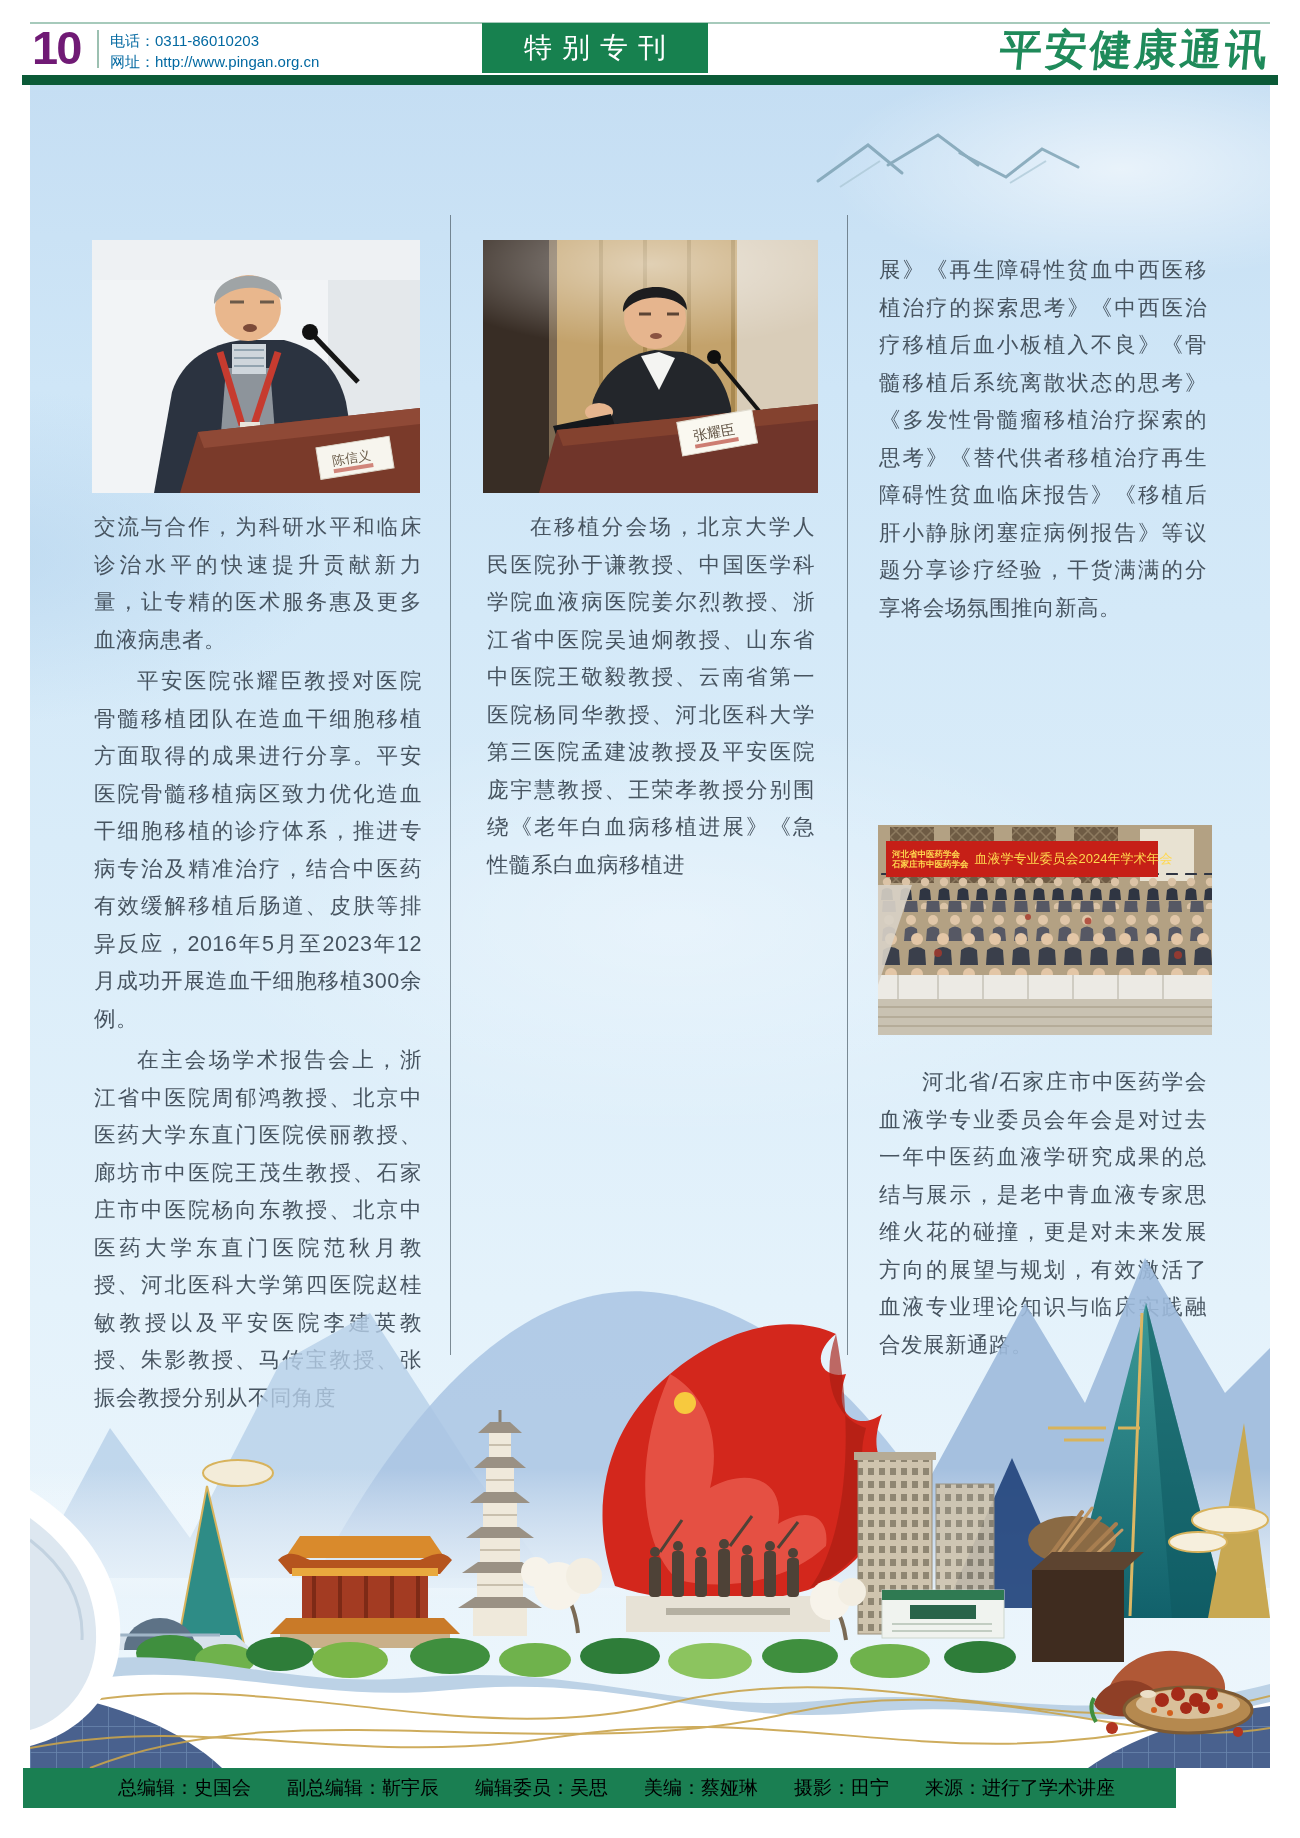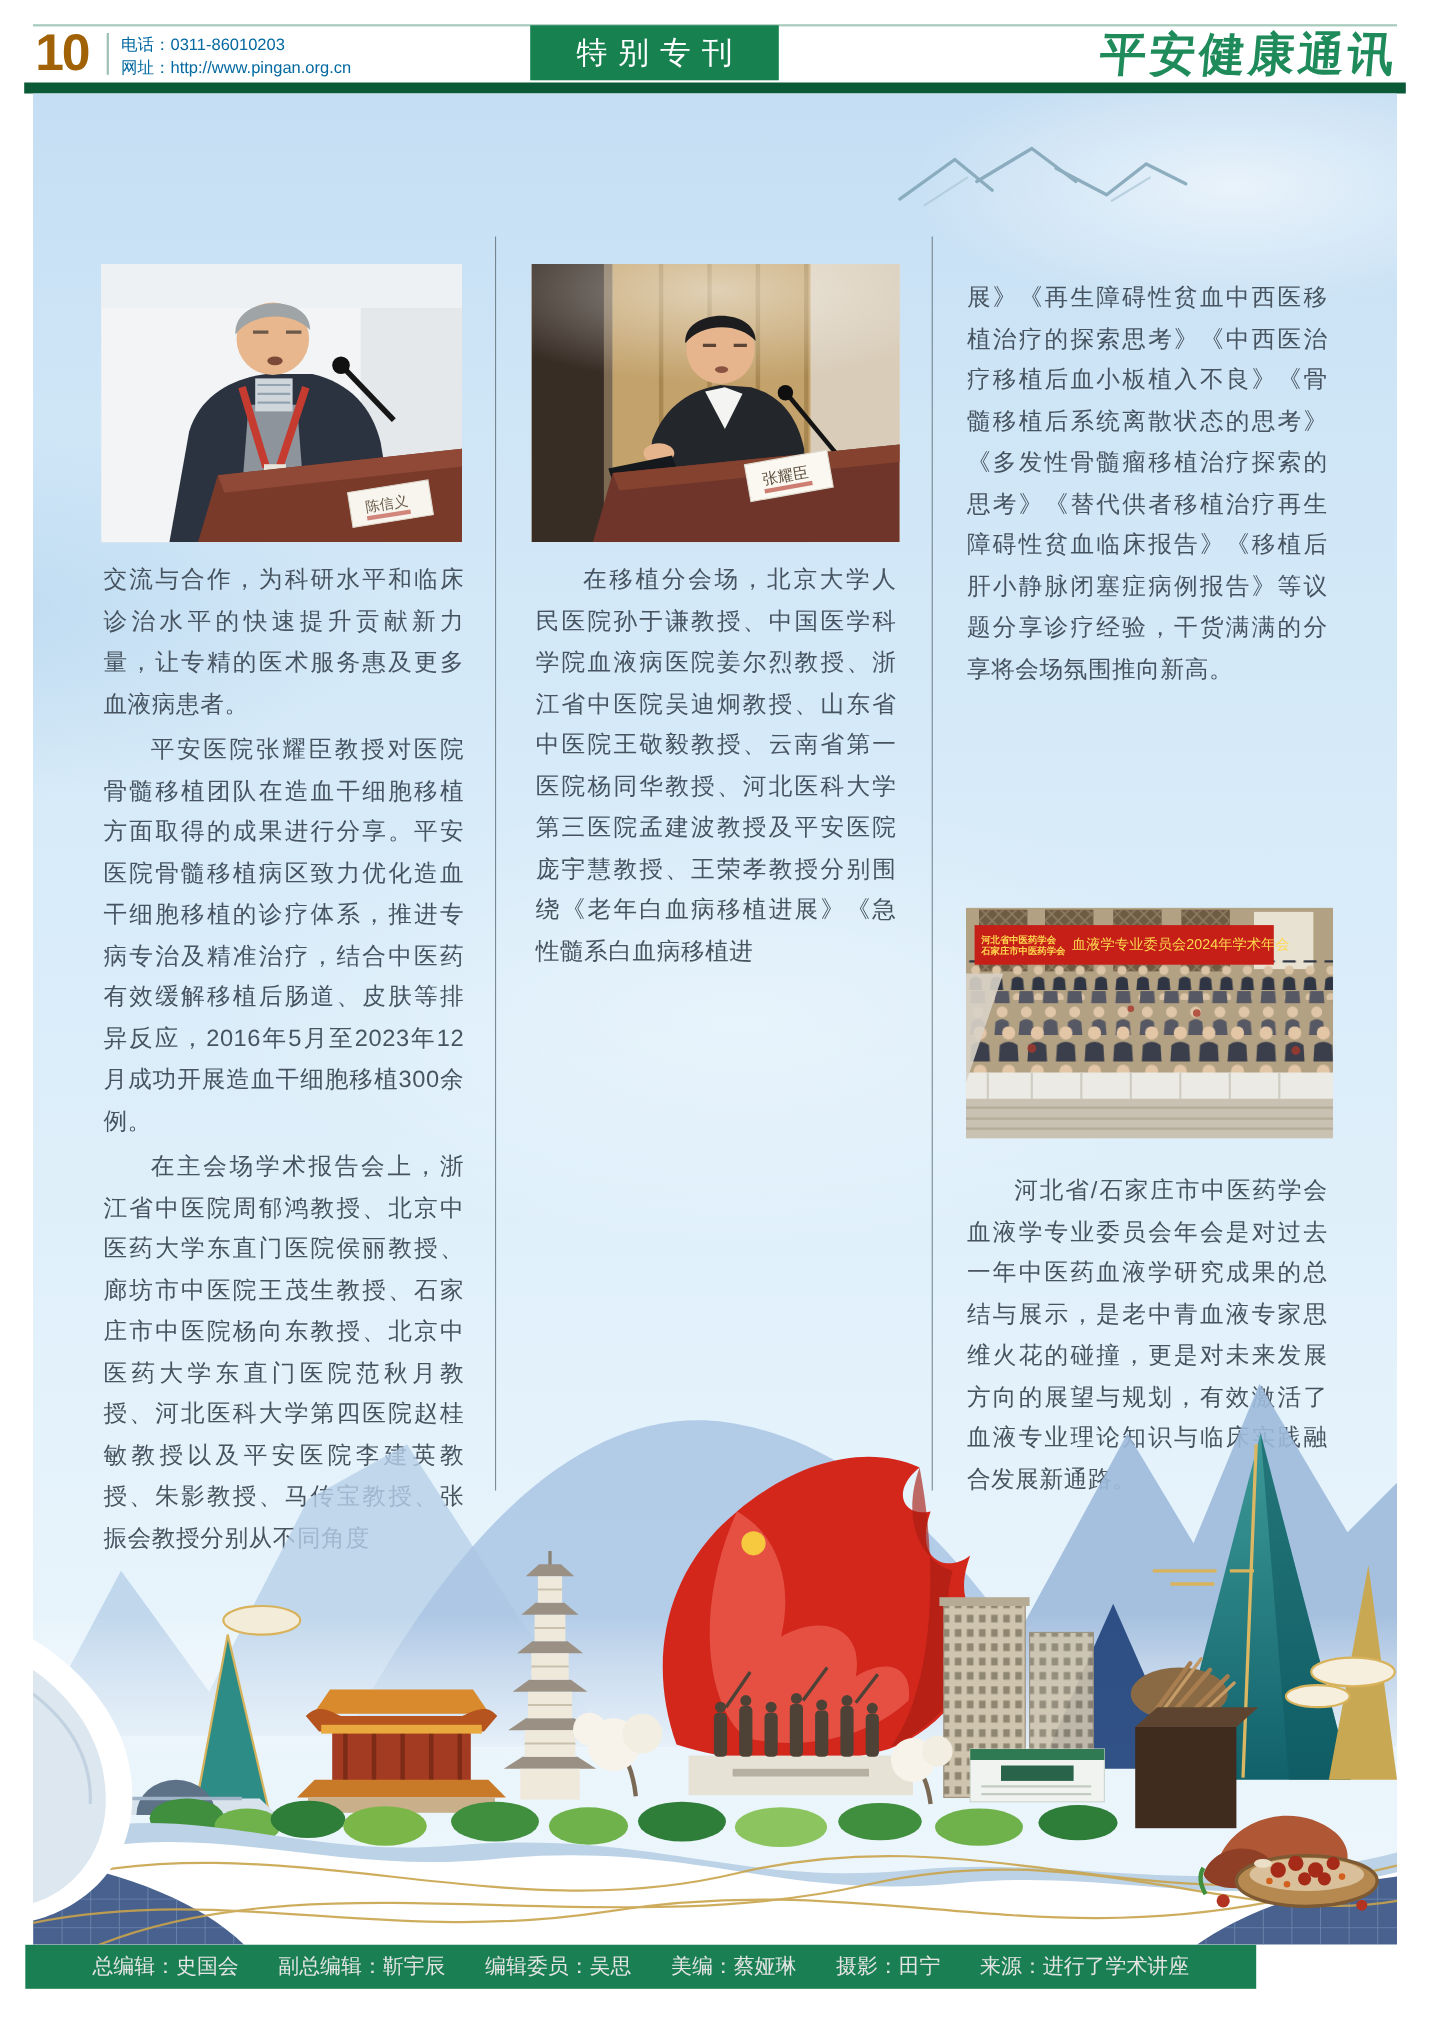--- a/index.html
+++ b/index.html
@@ -1,20 +1,20 @@
 <!DOCTYPE html>
 <html><head>
 <meta charset="utf-8">
 <style>
   html,body{margin:0;padding:0;background:#ffffff;}
   .page{position:relative;width:1300px;height:1838px;background:#ffffff;overflow:hidden;
         font-family:"Liberation Sans",sans-serif;}
   
   .topline{position:absolute;left:30px;top:22px;width:1240px;height:2px;background:#a6cabb;}
-  .pagenum{position:absolute;left:32px;top:24px;font-size:47px;font-weight:800;color:#a16207;letter-spacing:-2px;line-height:1;}
+  .pagenum{position:absolute;left:32px;top:24px;font-size:47px;font-weight:800;color:#701a75;letter-spacing:-2px;line-height:1;}
   .hsep{position:absolute;left:97px;top:30px;width:2px;height:38px;background:#9cc0b1;}
   .contact{position:absolute;left:110px;top:30px;font-size:15px;color:#0369a1;line-height:21px;}
   .section-box{position:absolute;left:482px;top:23px;width:226px;height:50px;background:#17814f;color:#fff;
       font-size:28px;font-weight:400;letter-spacing:10px;text-indent:10px;display:flex;align-items:center;justify-content:center;}
   .masthead{position:absolute;right:30px;top:22px;font-size:42px;font-weight:800;color:#1f8a5a;
       font-family:"DejaVu Serif",serif;transform:skewX(-5deg);letter-spacing:3px;}
   .greenbar{position:absolute;left:22px;top:75px;width:1256px;height:10px;background:#0b5a37;}
   
   .content{position:absolute;left:30px;top:85px;width:1240px;height:1683px;overflow:hidden;
     background:
@@ -34,21 +34,21 @@
   .gbanner{position:absolute;left:8px;top:16px;width:272px;height:36px;background:#c61f17;
        display:flex;align-items:center;padding:12px 6px;box-sizing:border-box;}
   .gorg{color:#ffd84f;font-size:8.5px;line-height:10px;font-weight:700;white-space:nowrap;margin-right:6px;}
   .gtitle{color:#ffd84f;font-size:13px;font-weight:400;white-space:nowrap;}
   
   .brush{position:absolute;right:170px;top:38px;width:290px;height:76px;}
   
   .illus{position:absolute;left:0;bottom:0;width:1240px;height:640px;}
   
   .footer{position:absolute;left:23px;top:1768px;width:1119px;height:40px;background:#1a7f52;
-      display:flex;align-items:center;justify-content:center;gap:36px;color:#e5e5e5;font-size:19px;}
+      display:flex;align-items:center;justify-content:center;gap:36px;color:#000000;font-size:19px;padding-left:34px;}
 </style>
 </head>
 <body>
 
 <div class="page">
 
   <div>
     <div class="topline"></div>
     <div class="pagenum">10</div>
     <div class="hsep"></div>

